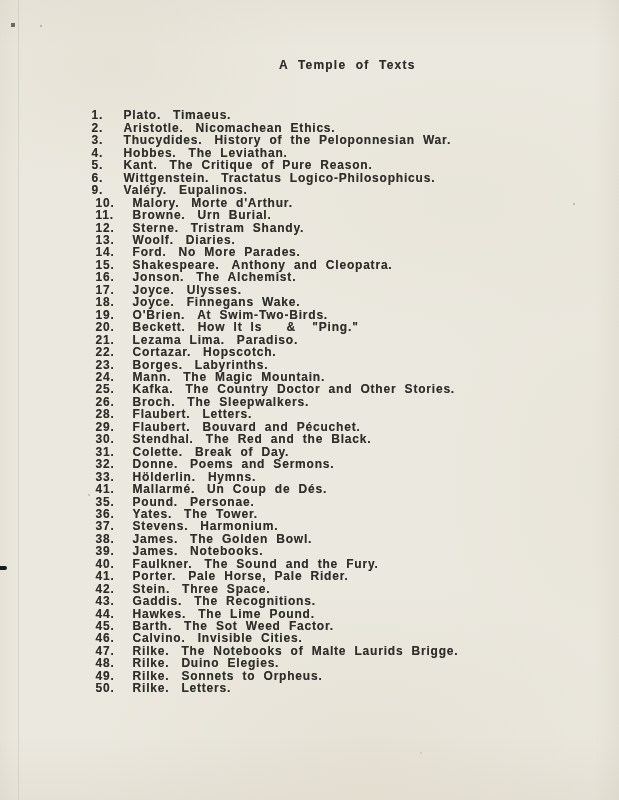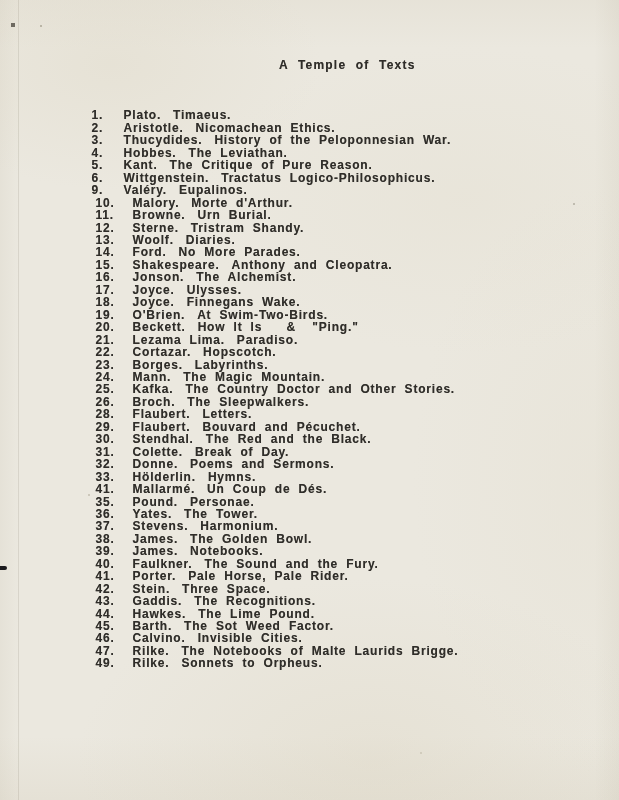--- a/index.html
+++ b/index.html
@@ -245,16 +245,22 @@
       <li class="row d2">
     <span class="num">45.</span><span class="author">Barth.</span><span class="title">The Sot Weed Factor.</span>
   </li>
       <li class="row d2">
     <span class="num">46.</span><span class="author">Calvino.</span><span class="title">Invisible Cities.</span>
   </li>
       <li class="row d2">
     <span class="num">47.</span><span class="author">Rilke.</span><span class="title">The Notebooks of Malte Laurids Brigge.</span>
   </li>
       <li class="row d2">
+    <span class="num">48.</span><span class="author">Rilke.</span><span class="title">Duino Elegies.</span>
+  </li>
+      <li class="row d2">
     <span class="num">49.</span><span class="author">Rilke.</span><span class="title">Sonnets to Orpheus.</span>
+  </li>
+      <li class="row d2">
+    <span class="num">50.</span><span class="author">Rilke.</span><span class="title">Letters.</span>
   </li>
     </ol>
 </div>
 
 </body></html>

